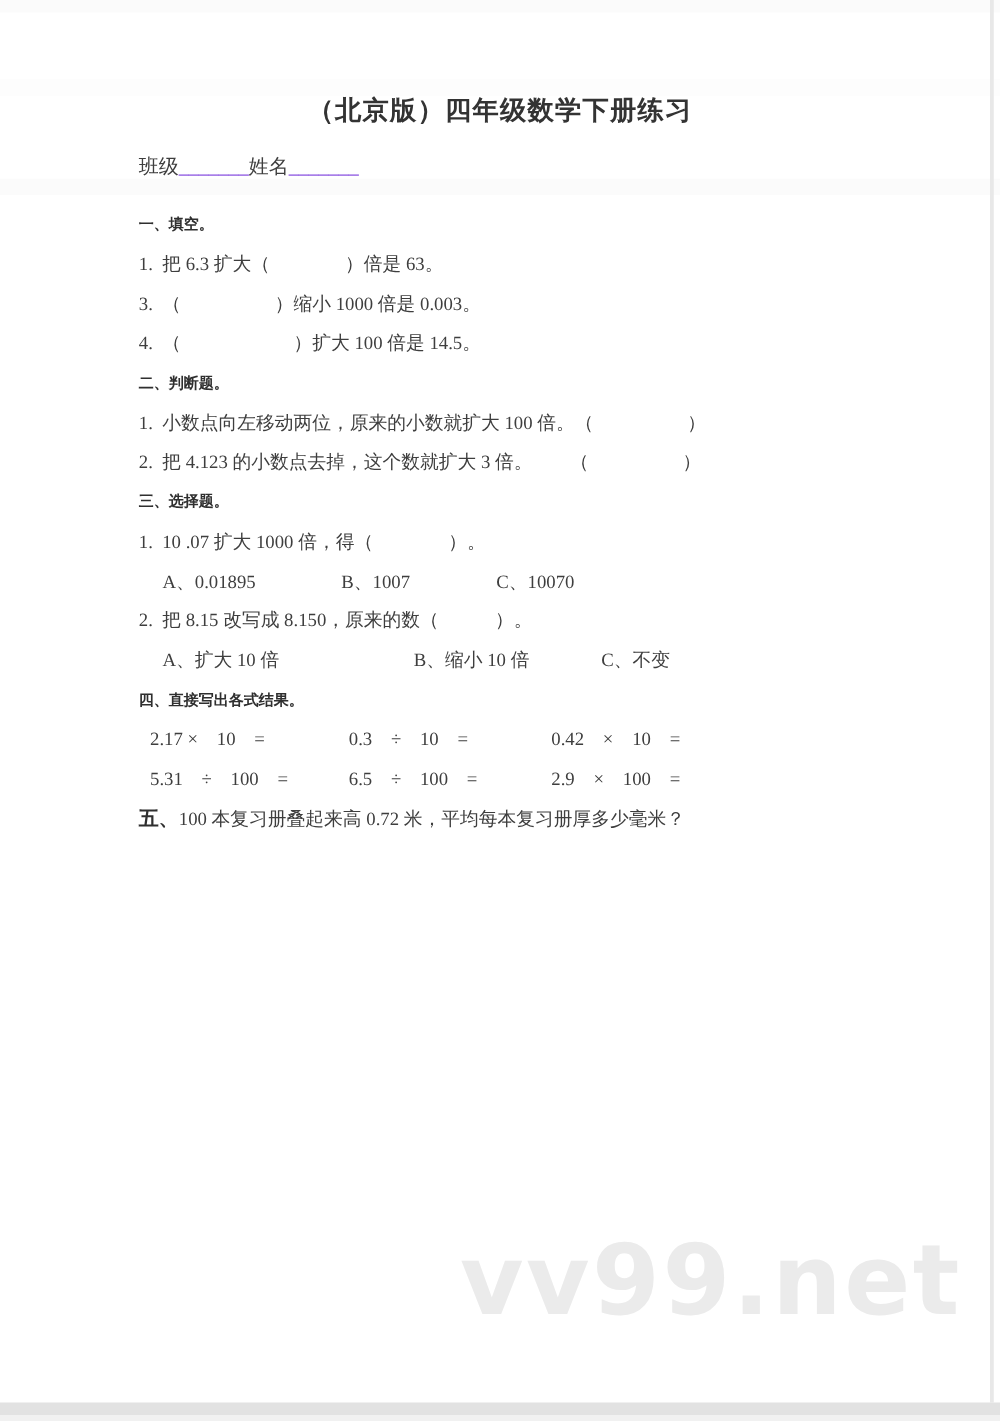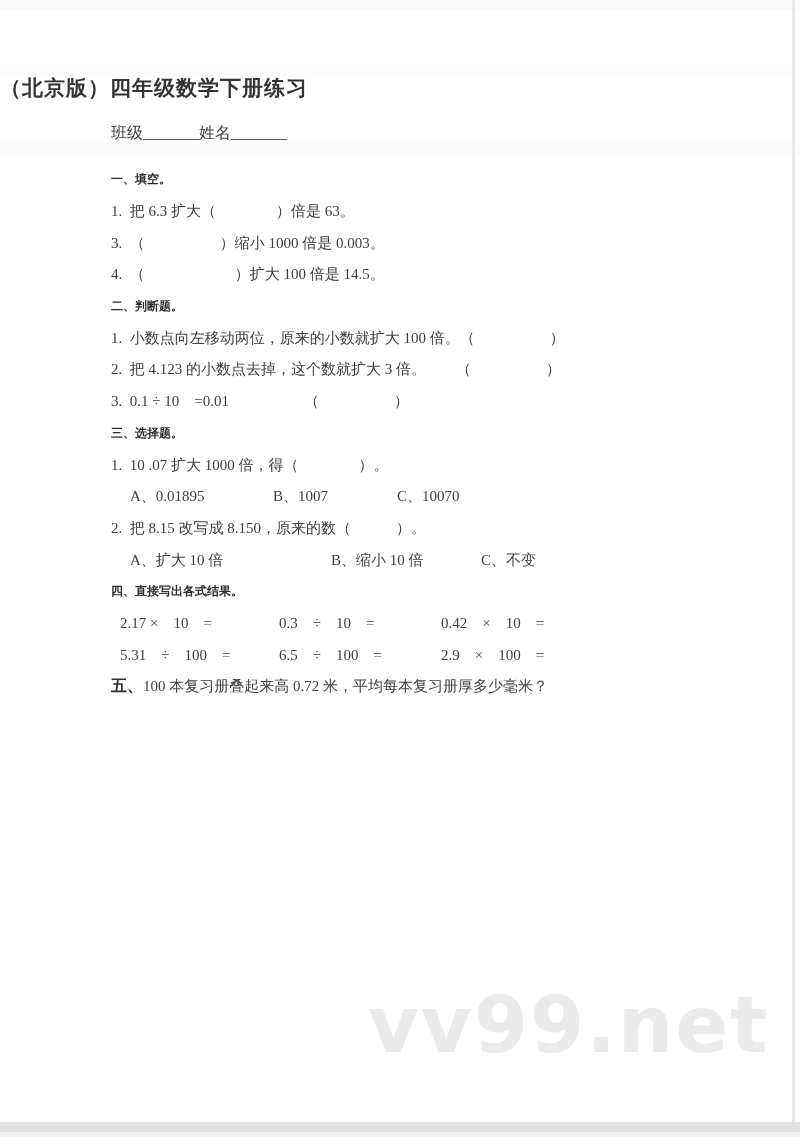--- a/index.html
+++ b/index.html
@@ -5,27 +5,27 @@
   html,body{margin:0;padding:0;background:#ffffff;}
   .page{
     position:relative;width:800px;height:1137px;background:#ffffff;overflow:hidden;
     font-family:"Liberation Serif","DejaVu Serif",serif;color:#3e3e3e;
   }
   .stripe{position:absolute;left:0;right:0;background:rgba(0,0,0,0.015);pointer-events:none;}
   .s1{top:0;height:10px;}
   .s2{top:143px;height:13px;}
   .s3{top:63px;height:14px;background:rgba(0,0,0,0.008);}
   .title{
-    position:absolute;top:74px;left:0;width:100%;margin:0;
+    position:absolute;top:74px;left:0;width:100%;margin:0;text-align:center;
     font-size:21px;font-weight:700;letter-spacing:1px;color:#333333;z-index:2;
   }
   .student{
     position:absolute;top:123px;left:111px;font-size:16px;color:#3e3e3e;z-index:2;white-space:pre;
   }
-  .student .blank{color:#0c4a6e;}
+  .student .blank{color:#6d28d9;}
   .body{position:absolute;top:164px;left:111px;right:30px;z-index:2;}
   .line{height:31.7px;display:flex;align-items:center;font-size:15px;white-space:pre-wrap;}
   .heading{font-weight:700;font-size:12px;color:#2f2f2f;}
   .opts{padding-left:19px;}
   .opts span{display:inline-block;white-space:pre;}
   .opts1 span:nth-child(1){width:143px;}
   .opts1 span:nth-child(2){width:124px;}
   .opts2 span:nth-child(1){width:165px;}
   .opts2 span:nth-child(2){width:150px;margin-left:36px;}
   .calc{padding-left:9px;}
@@ -60,21 +60,20 @@
   <div class="body">
 
     <div class="line heading">一、填空。</div>
     <div class="line">1.  把 6.3 扩大（　　　　）倍是 63。</div>
     <div class="line">3.  （　　　　　）缩小 1000 倍是 0.003。</div>
     <div class="line">4.  （　　　　　　）扩大 100 倍是 14.5。</div>
 
     <div class="line heading">二、判断题。</div>
     <div class="line">1.  小数点向左移动两位，原来的小数就扩大 100 倍。（　　　　　）</div>
     <div class="line">2.  把 4.123 的小数点去掉，这个数就扩大 3 倍。　　（　　　　　）</div>
-    <div class="line">3.  0.1 ÷ 10　=0.01　　　　　（　　　　　）</div>
 
     <div class="line heading">三、选择题。</div>
     <div class="line">1.  10 .07 扩大 1000 倍，得（　　　　）。</div>
     <div class="line opts opts1">
       <span>A、0.01895</span>
       <span>B、1007</span>
       <span>C、10070</span>
     </div>
     <div class="line">2.  把 8.15 改写成 8.150，原来的数（　　　）。</div>
     <div class="line opts opts2">

